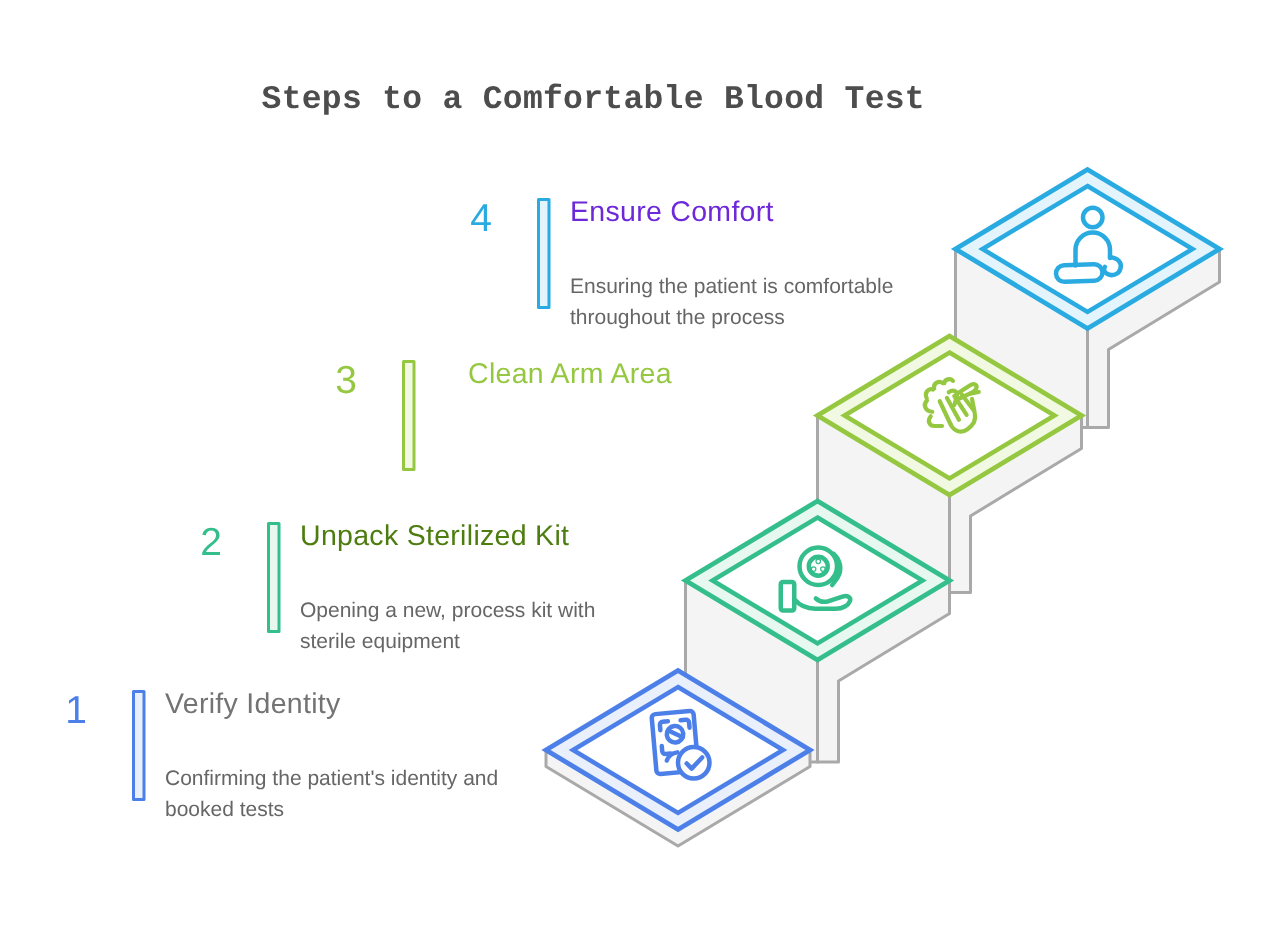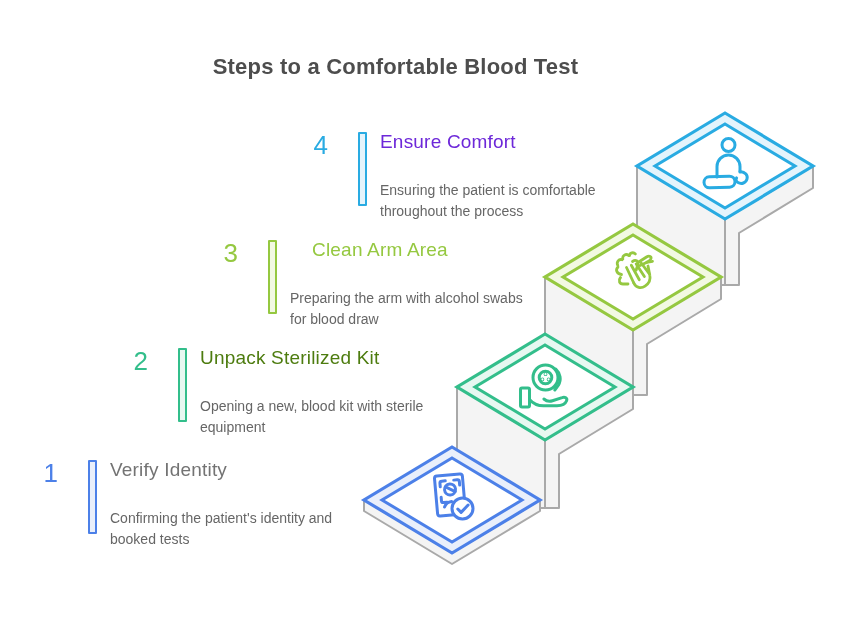--- a/index.html
+++ b/index.html
@@ -8,20 +8,21 @@
     width:852px;height:618px;
     background:#fff;
     font-family:"Liberation Sans", sans-serif;
     overflow:hidden;
   }
   .main-title{
     position:absolute;left:0;top:54px;width:791px;
     text-align:center;
     font-size:22px;font-weight:700;color:#4d4d4d;
     letter-spacing:.2px;
+    font-family:Liberation Mono, monospace;
   }
   .stairs-svg{position:absolute;left:0;top:0;}
   .step-label{
     position:absolute;
     display:flex;align-items:flex-start;
   }
   .step-label .step-number{
     width:30px;text-align:right;
     font-size:26px;line-height:30px;font-weight:400;
     margin-top:0;
@@ -139,30 +140,29 @@
       <div class="step-title" style="color: #737373;">Verify Identity</div>
       <div class="step-desc">Confirming the patient's identity and booked tests</div>
     </div>
   </div>
 
   <div class="step-label pos-2">
     <div class="step-number" style="color: rgb(51, 190, 139);">2</div>
     <div class="step-bar" style="border-color: rgb(51, 190, 139); background: rgb(231, 248, 241);"></div>
     <div class="step-text">
       <div class="step-title" style="color: #4d7c0f;">Unpack Sterilized Kit</div>
-      <div class="step-desc">Opening a new, blood kit with sterile equipment</div>
+      <div class="step-desc">Opening a new, process kit with sterile equipment</div>
     </div>
   </div>
 
   <div class="step-label pos-3">
     <div class="step-number" style="color: rgb(149, 200, 64);">3</div>
     <div class="step-bar" style="border-color: rgb(149, 200, 64); background: rgb(242, 249, 226);"></div>
     <div class="step-text">
       <div class="step-title" style="color: rgb(149, 200, 64); margin-left: 22px;">Clean Arm Area</div>
-      <div class="step-desc">Preparing the arm with alcohol swabs for blood draw</div>
     </div>
   </div>
 
   <div class="step-label pos-4">
     <div class="step-number" style="color: rgb(41, 171, 226);">4</div>
     <div class="step-bar" style="border-color: rgb(41, 171, 226); background: rgb(228, 244, 252);"></div>
     <div class="step-text">
       <div class="step-title" style="color: #6d28d9;">Ensure Comfort</div>
       <div class="step-desc">Ensuring the patient is comfortable throughout the process</div>
     </div>

